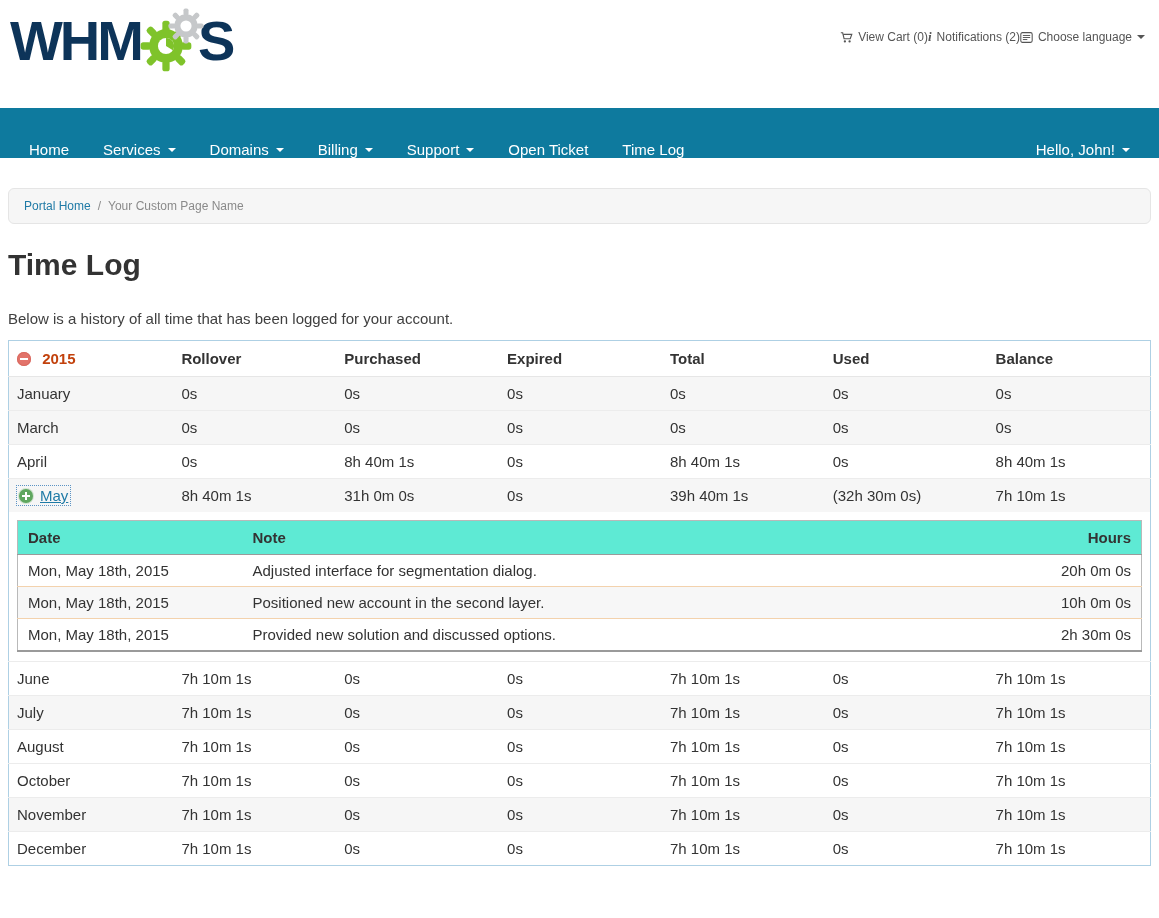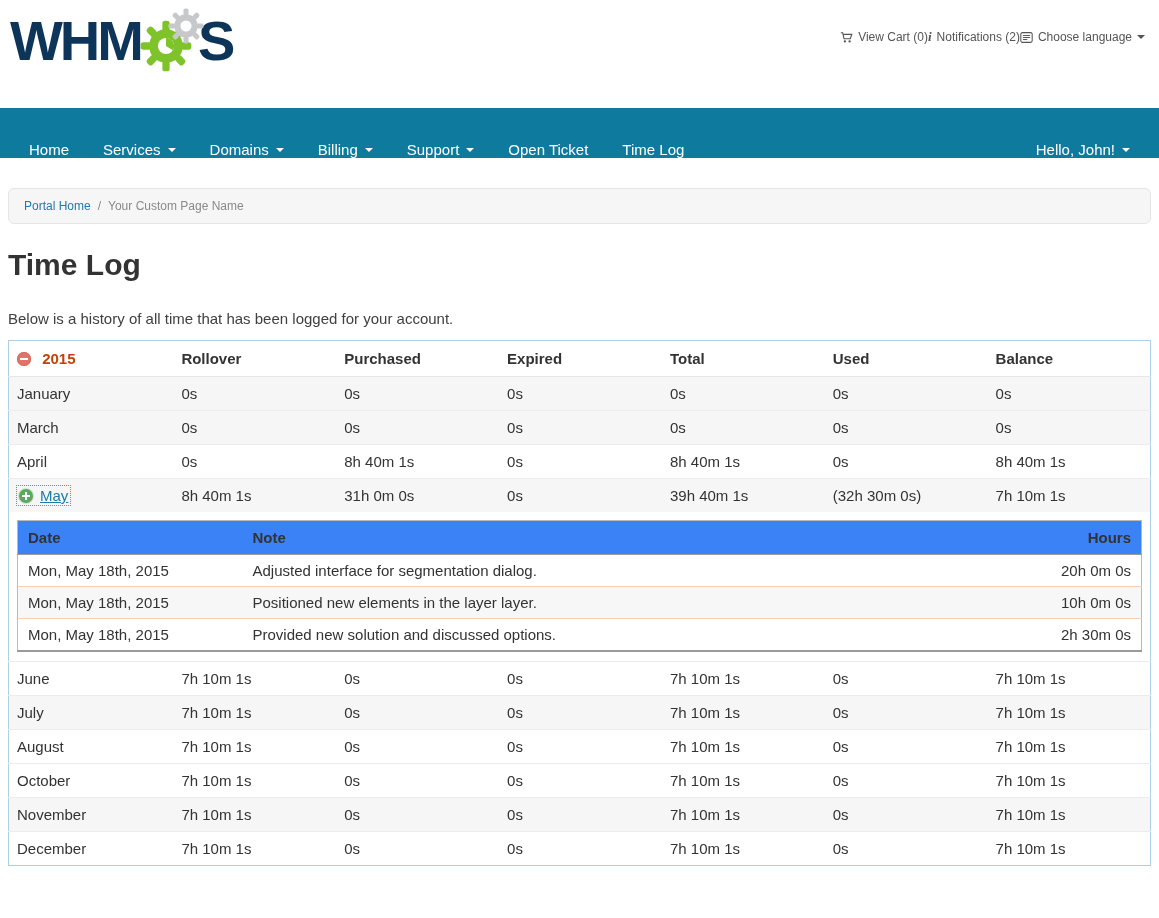--- a/index.html
+++ b/index.html
@@ -55,21 +55,21 @@
   .circ-plus::before { content:""; position:absolute; left:3px; top:6px; width:8px; height:2px; background:#fff; }
   .circ-plus::after  { content:""; position:absolute; left:6px; top:3px; width:2px; height:8px; background:#fff; }
 
   .month-link-wrap { outline:1px dotted #5b93c4; padding:1px 2px; }
   .month-link { color:#1f7aa6; text-decoration:underline; cursor:pointer; }
 
   
   tr.detail-row > td { padding:8px 8px 9px; background:#fff; }
   table.sub { width:100%; border-collapse:collapse; font-size:15px;
     border:1px solid #b9b9b9; border-bottom:2px solid #9a9a9a; }
-  .sub thead th { background:#3b82f6; text-align:left; font-weight:700; padding:8px 10px; border-bottom:1px solid #9a9a9a; color:#333;margin-left:24px; }
+  .sub thead th { background:#5eead4; text-align:left; font-weight:700; padding:8px 10px; border-bottom:1px solid #9a9a9a; color:#333;margin-left:24px; }
   .sub tbody td { padding:7px 10px; border-top:1px solid #f3d2ad; }
   .sub tbody tr:first-child td { border-top:none; }
   .sub tbody tr.sstripe { background:#f7f7f7; }
   .sub th:last-child, .sub td:last-child { text-align:right; }
 </style>
 </head>
 <body>
 
 <div class="top-header">
   <div class="logo">
@@ -260,21 +260,21 @@
               </tr>
             </thead>
             <tbody>
               <tr>
                 <td>Mon, May 18th, 2015</td>
                 <td>Adjusted interface for segmentation dialog.</td>
                 <td>20h 0m 0s</td>
               </tr>
               <tr class="sstripe">
                 <td>Mon, May 18th, 2015</td>
-                <td>Positioned new elements in the layer layer.</td>
+                <td>Positioned new account in the second layer.</td>
                 <td>10h 0m 0s</td>
               </tr>
               <tr>
                 <td>Mon, May 18th, 2015</td>
                 <td>Provided new solution and discussed options.</td>
                 <td>2h 30m 0s</td>
               </tr>
             </tbody>
           </table>
         </td>

